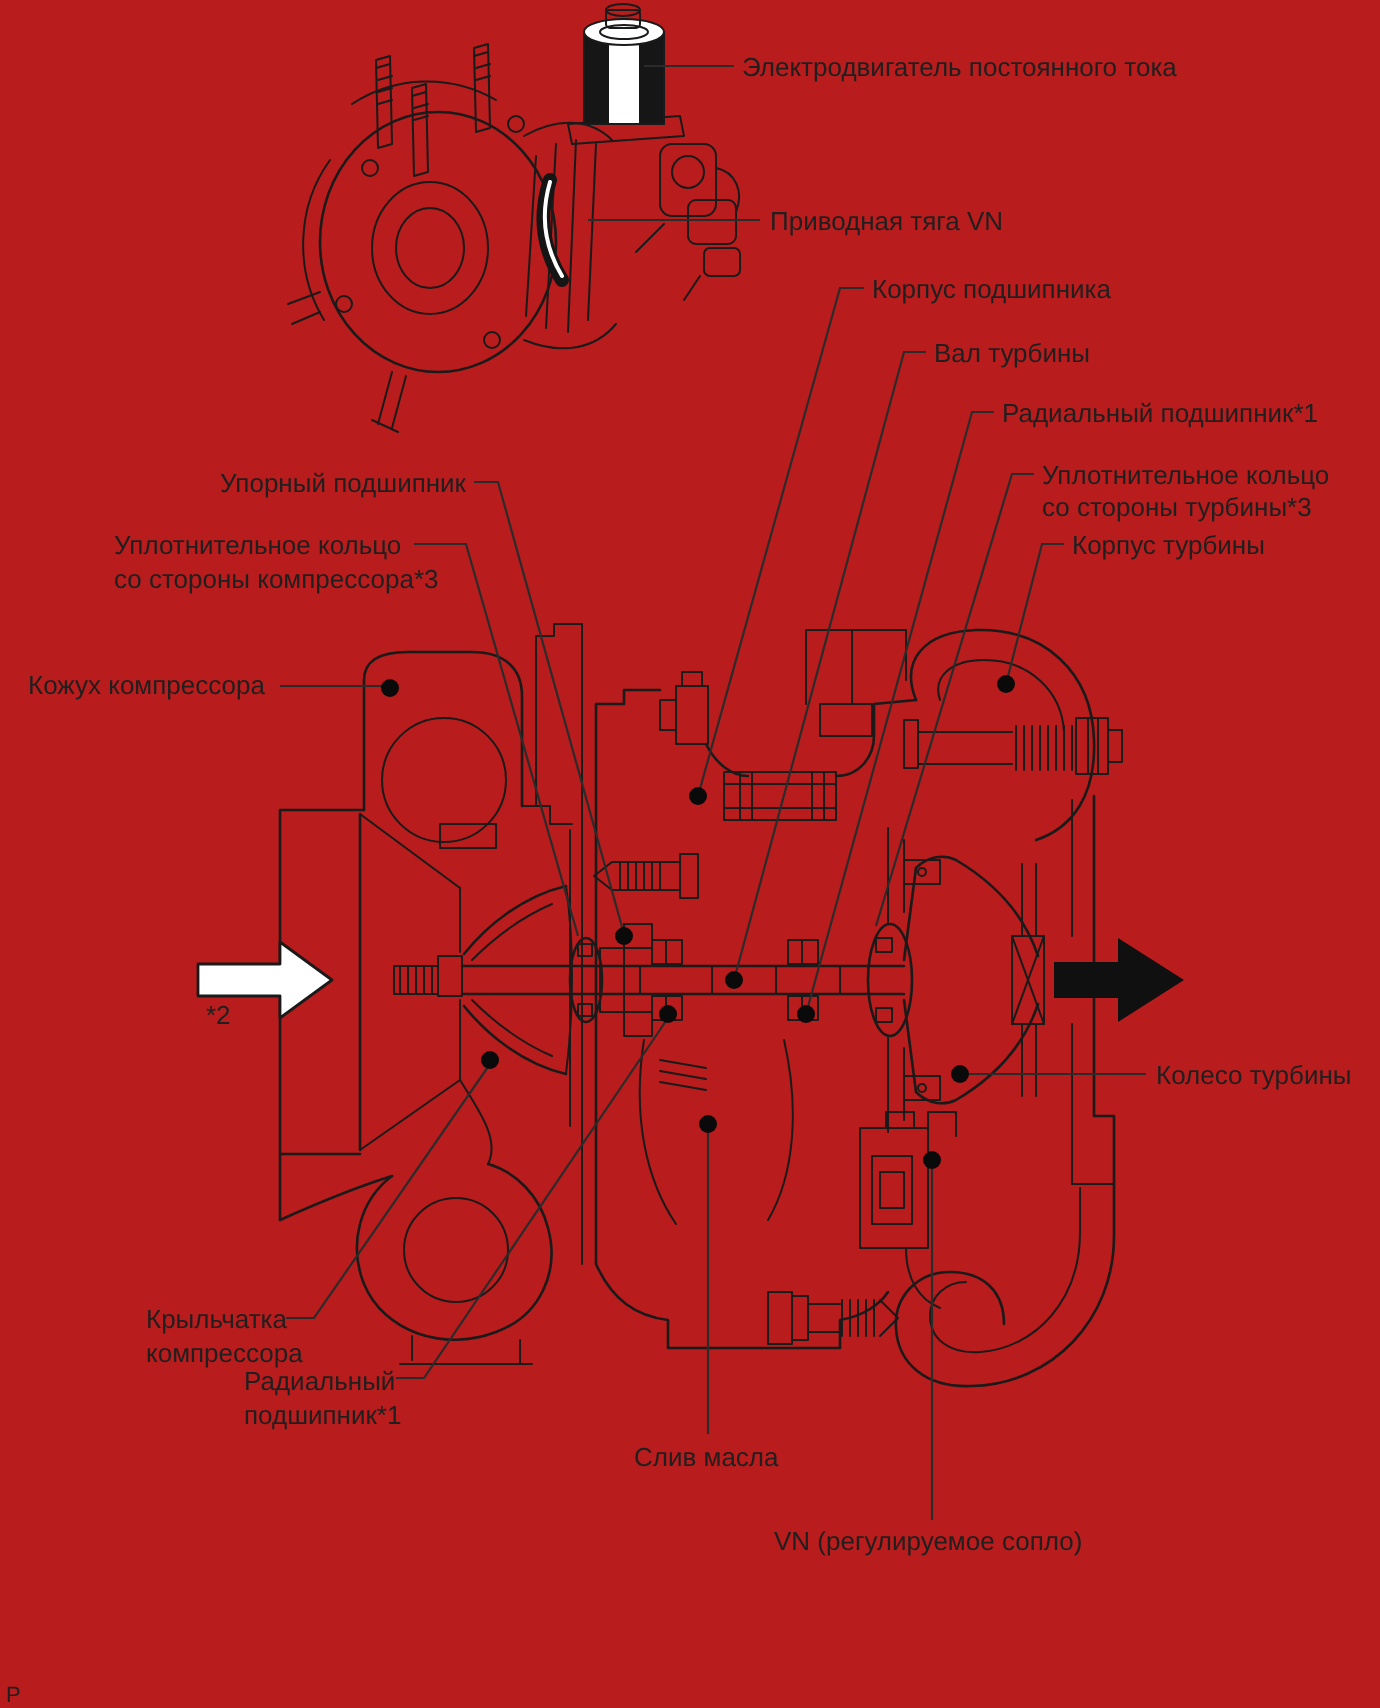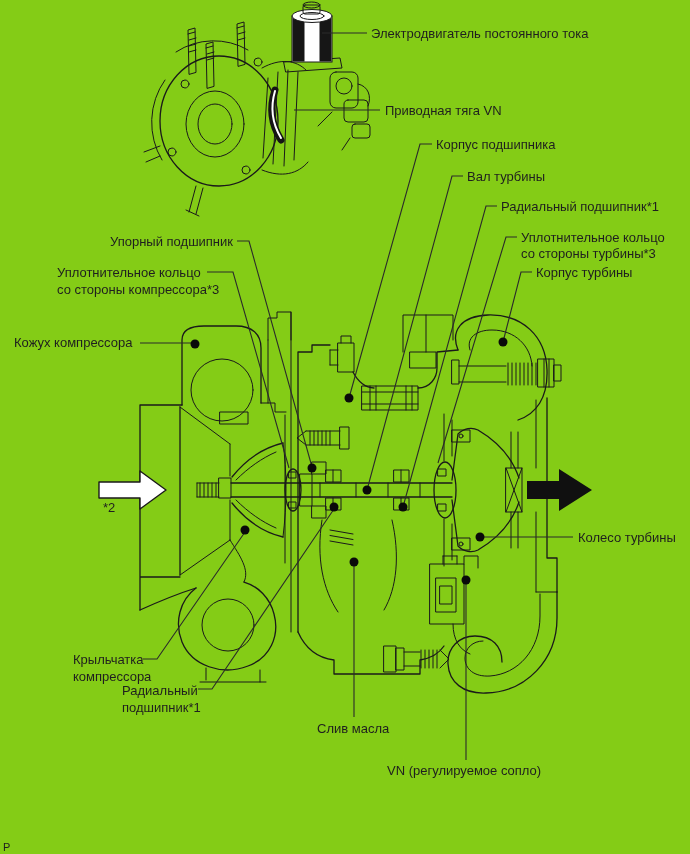--- a/index.html
+++ b/index.html
@@ -1,16 +1,16 @@
 <!DOCTYPE html>
 <html><head>
 <meta charset="utf-8">
 <style>
   html,body{margin:0;padding:0;background:#ffffff;}
-  .stage{position:relative;width:690px;height:854px;background:#84cc16;overflow:hidden;
+  .stage{position:relative;width:690px;height:854px;background:#b91c1c;overflow:hidden;
          font-family:"Liberation Sans",sans-serif;}
   svg{position:absolute;left:0;top:0;}
   .outline{fill:none;stroke:#1a1a1a;stroke-width:1.3;stroke-linecap:round;stroke-linejoin:round;}
   .detail{fill:none;stroke:#1a1a1a;stroke-width:1;stroke-linecap:round;stroke-linejoin:round;}
   .leader{fill:none;stroke:#2b2b2b;stroke-width:1.1;}
   .dot{fill:#0a0a0a;stroke:none;}
   .lbl{font-family:"Liberation Sans",sans-serif;font-size:13px;fill:#1f1f1f;}
   .lbl-small{font-family:"Liberation Sans",sans-serif;font-size:11px;fill:#1f1f1f;}
   .dark{fill:#161616;stroke:#161616;}
 </style>

